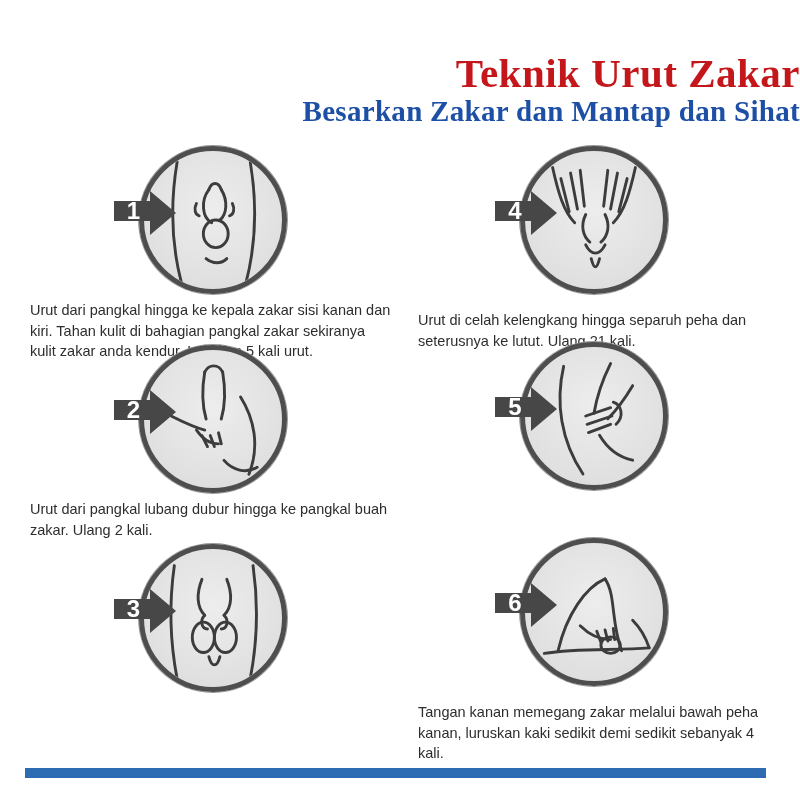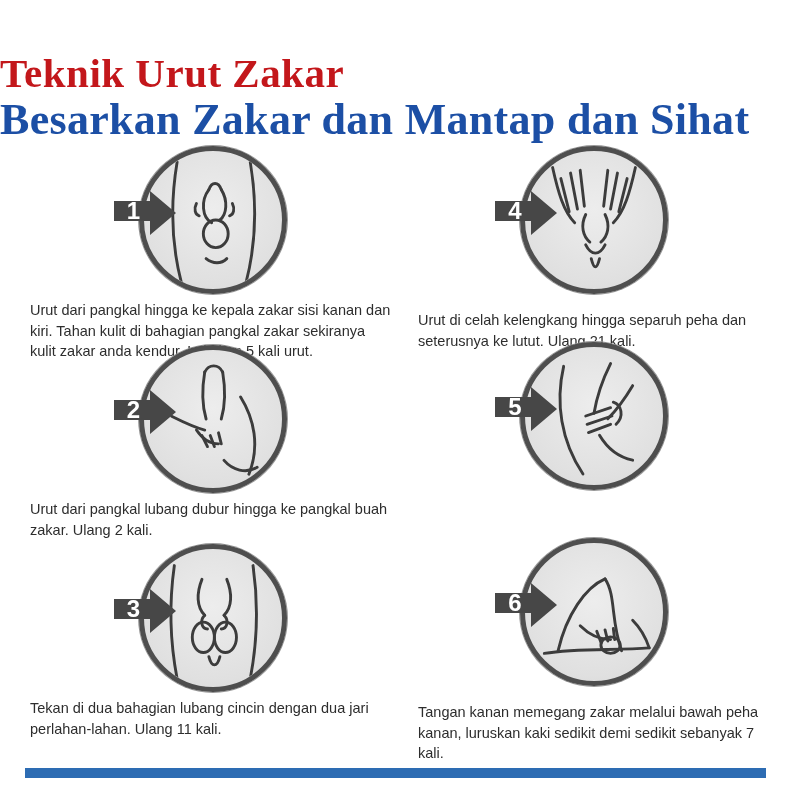--- a/index.html
+++ b/index.html
@@ -1,21 +1,21 @@
 <!DOCTYPE html>
 <html style="--title_red: #c3171b; --title_blue: #1c4fa5; --ring_gray: #4e4e4e; --circle_fill: #e0e0e0; --arrow_gray: #474747; --bottom_bar: #2d6cb3;"><head>
 <meta charset="utf-8">
 <style>
   html,body{margin:0;padding:0;background:#ffffff;}
   .page{position:relative;width:800px;height:800px;background:#fff;overflow:hidden;
         font-family:"Liberation Sans", sans-serif;}
-  .title-block{position:absolute;top:52px;left:0;width:800px;text-align:left;}
+  .title-block{position:absolute;top:52px;left:0;width:800px;text-align:right;}
   .title-line1{font-family:"Liberation Serif", serif;font-weight:bold;font-size:41px;
                color:var(--title_red,#c3171b);line-height:1.05;letter-spacing:0.5px;}
-  .title-line2{font-family:"Liberation Serif", serif;font-weight:bold;font-size:44px;
+  .title-line2{font-family:"Liberation Serif", serif;font-weight:bold;font-size:29px;
                color:var(--title_blue,#1c4fa5);line-height:1.15;letter-spacing:0.3px;}
   .col{position:absolute;top:146px;}
   .col-left{left:30px;width:365px;}
   .col-right{left:418px;width:352px;}
   .step{height:199px;}
   .col-right .step{height:196px;}
   .figure{position:relative;width:150px;margin:0 auto;height:148px;}
   .circle{width:138px;height:138px;margin:0 auto;border-radius:50%;
           border:5px solid var(--ring_gray,#4e4e4e);
           background:radial-gradient(circle at 50% 42%, #ededed 0%, var(--circle_fill,#e0e0e0) 70%, #d6d6d6 100%);
@@ -108,21 +108,20 @@
             <path class="art" d="M47,78 C49,86 53,86 55,78"></path>
           </svg>
         </div>
         <div class="arrow">
           <svg viewBox="0 0 66 50">
               <polygon points="0,13 36,13 36,3 62,25 36,47 36,33 0,33" fill="#474747"></polygon>
             </svg>
           <span class="arrow-num">3</span>
         </div>
       </div>
-      <p class="caption">Tekan di dua bahagian lubang cincin dengan dua jari perlahan-lahan. Ulang 11 kali.</p>
     </div>
 
   </div>
 
   <div class="col col-right">
 
     <div class="step">
       <div class="figure">
         <div class="circle">
           <svg viewBox="0 0 100 100">
@@ -180,20 +179,20 @@
             <path class="art" d="M78,56 C84,62 88,70 90,76"></path>
           </svg>
         </div>
         <div class="arrow">
           <svg viewBox="0 0 66 50">
               <polygon points="0,13 36,13 36,3 62,25 36,47 36,33 0,33" fill="#474747"></polygon>
             </svg>
           <span class="arrow-num">6</span>
         </div>
       </div>
-      <p class="caption">Tangan kanan memegang zakar melalui bawah peha kanan, luruskan kaki sedikit demi sedikit sebanyak 7 kali.</p>
+      <p class="caption">Tangan kanan memegang zakar melalui bawah peha kanan, luruskan kaki sedikit demi sedikit sebanyak 4 kali.</p>
     </div>
 
   </div>
 
   <div class="bottom-bar"></div>
 
 </div>
 
 </body></html>

